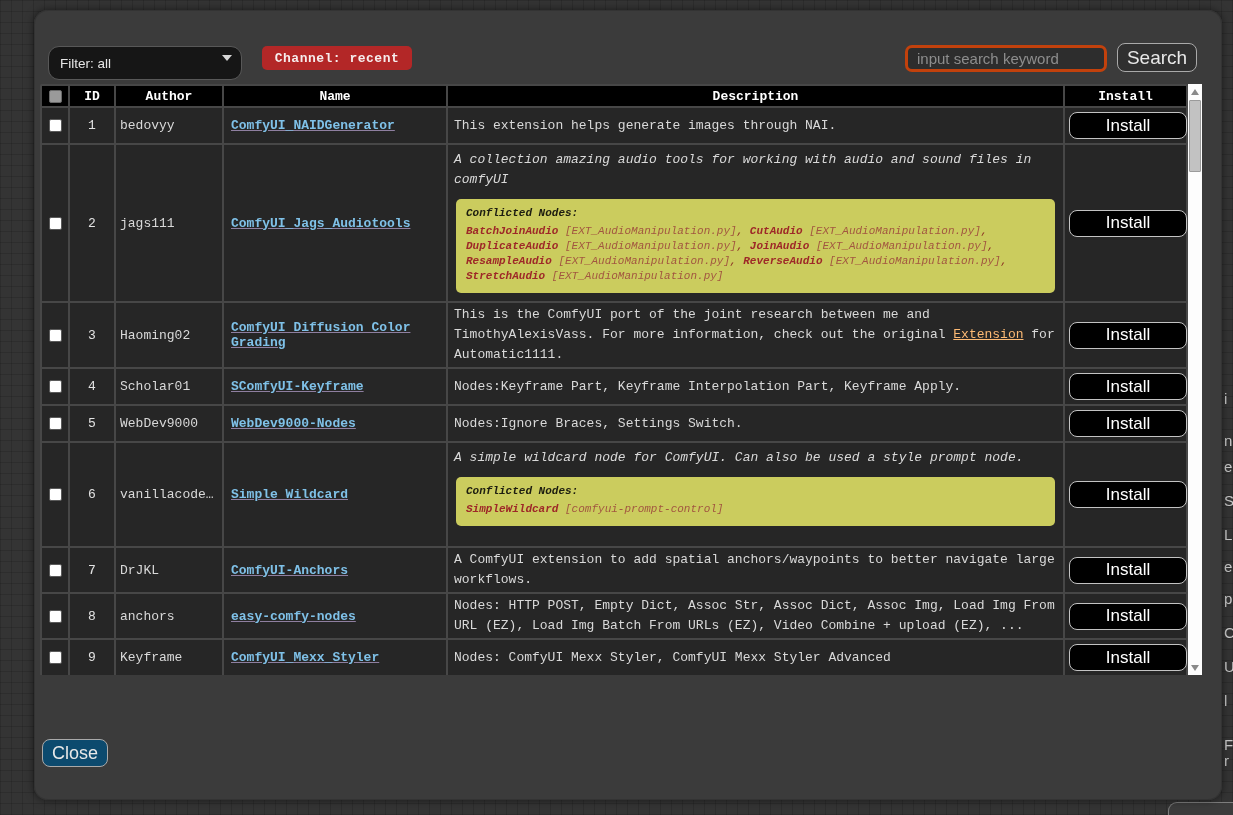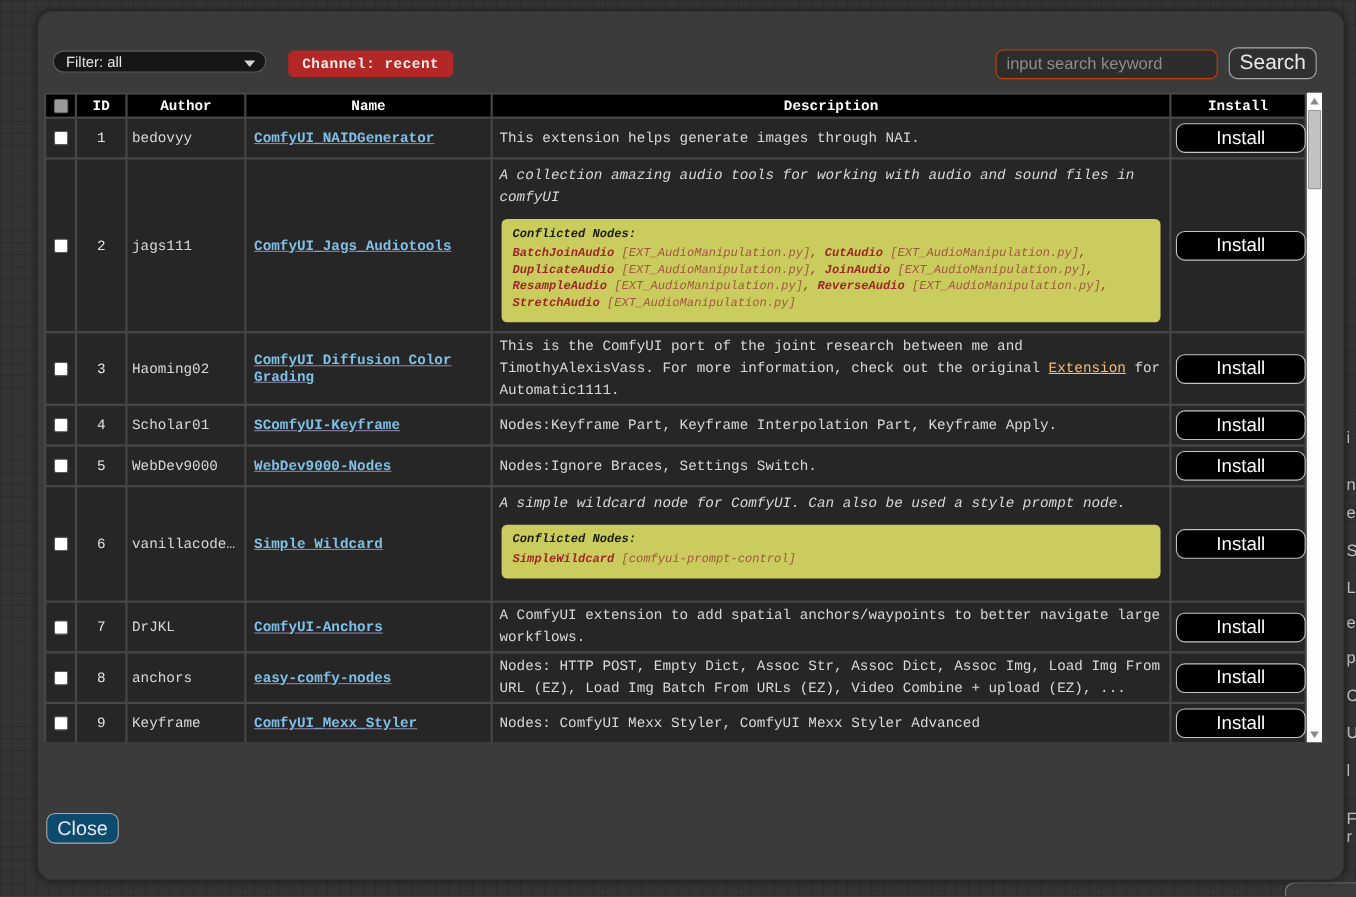--- a/index.html
+++ b/index.html
@@ -24,38 +24,38 @@
 
   
   .modal {
     position:absolute; left:34px; top:10px; width:1188px; height:790px;
     background:#3b3b3b; border-radius:14px;
     box-shadow:0 0 8px rgba(0,0,0,0.55), inset 0 0 0 1px #333;
   }
 
   
   .filter-select {
-    position:absolute; left:14px; top:36px; width:194px; height:20px;
+    position:absolute; left:14px; top:36px; width:194px; height:34px;
     background:#161616; color:#e6e6e6; border:1px solid #585858; border-radius:11px;
     font-size:13.5px; padding:0 26px 0 11px;
     -webkit-appearance:none; appearance:none;
   }
   .filter-chevron {
     position:absolute; left:188px; top:45px; width:0; height:0; pointer-events:none;
     border-left:5px solid transparent; border-right:5px solid transparent; border-top:6px solid #d7d7d7;
   }
   .channel-badge {
     position:absolute; left:228px; top:36px; width:150px; height:24px;
     background:#b32727; border-radius:5px; color:#f6eded;
     font-family:"Liberation Mono", monospace; font-weight:bold; font-size:13px;
     display:flex; align-items:center; justify-content:center; letter-spacing:0.5px;
   }
   .search-input {
     position:absolute; left:871px; top:35px; width:202px; height:27px;
-    background:#2d2d2d; border:1px solid #c2410c; border-radius:7px;
+    background:#2d2d2d; border:3px solid #c2410c; border-radius:7px;
     color:#dddddd; font-size:15px; padding:0 9px;
   }
   .search-input::placeholder { color:#8d8d8d; }
   .btn {
     background:#353535; color:#e8e8e8; border:1px solid #a9a9a9; border-radius:8px;
     font-family:"Liberation Sans", sans-serif; cursor:pointer;
     display:flex; align-items:center; justify-content:center;
   }
   .search-button { position:absolute; left:1083px; top:33px; width:80px; height:29px; font-size:19px; background:#303030; }
   .close-button  { position:absolute; left:8px;  top:729px; width:66px; height:28px; font-size:18px; background:#0c4a6e; }

